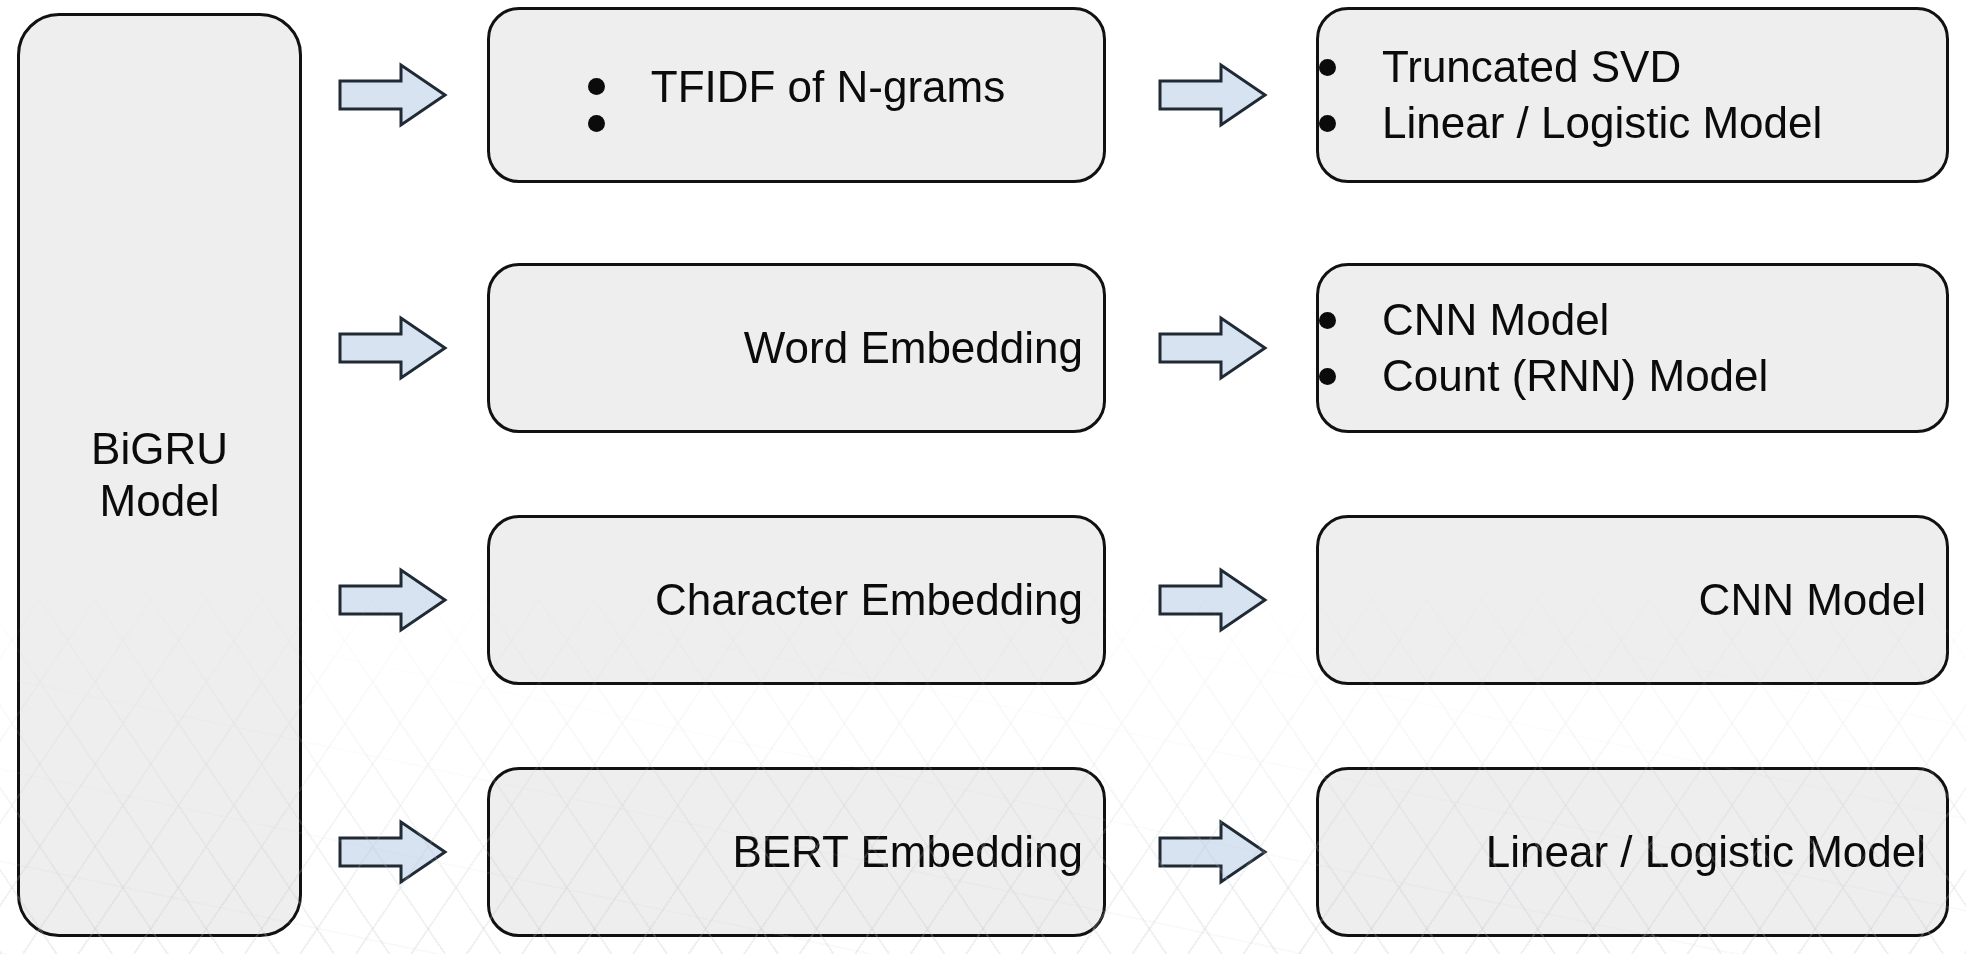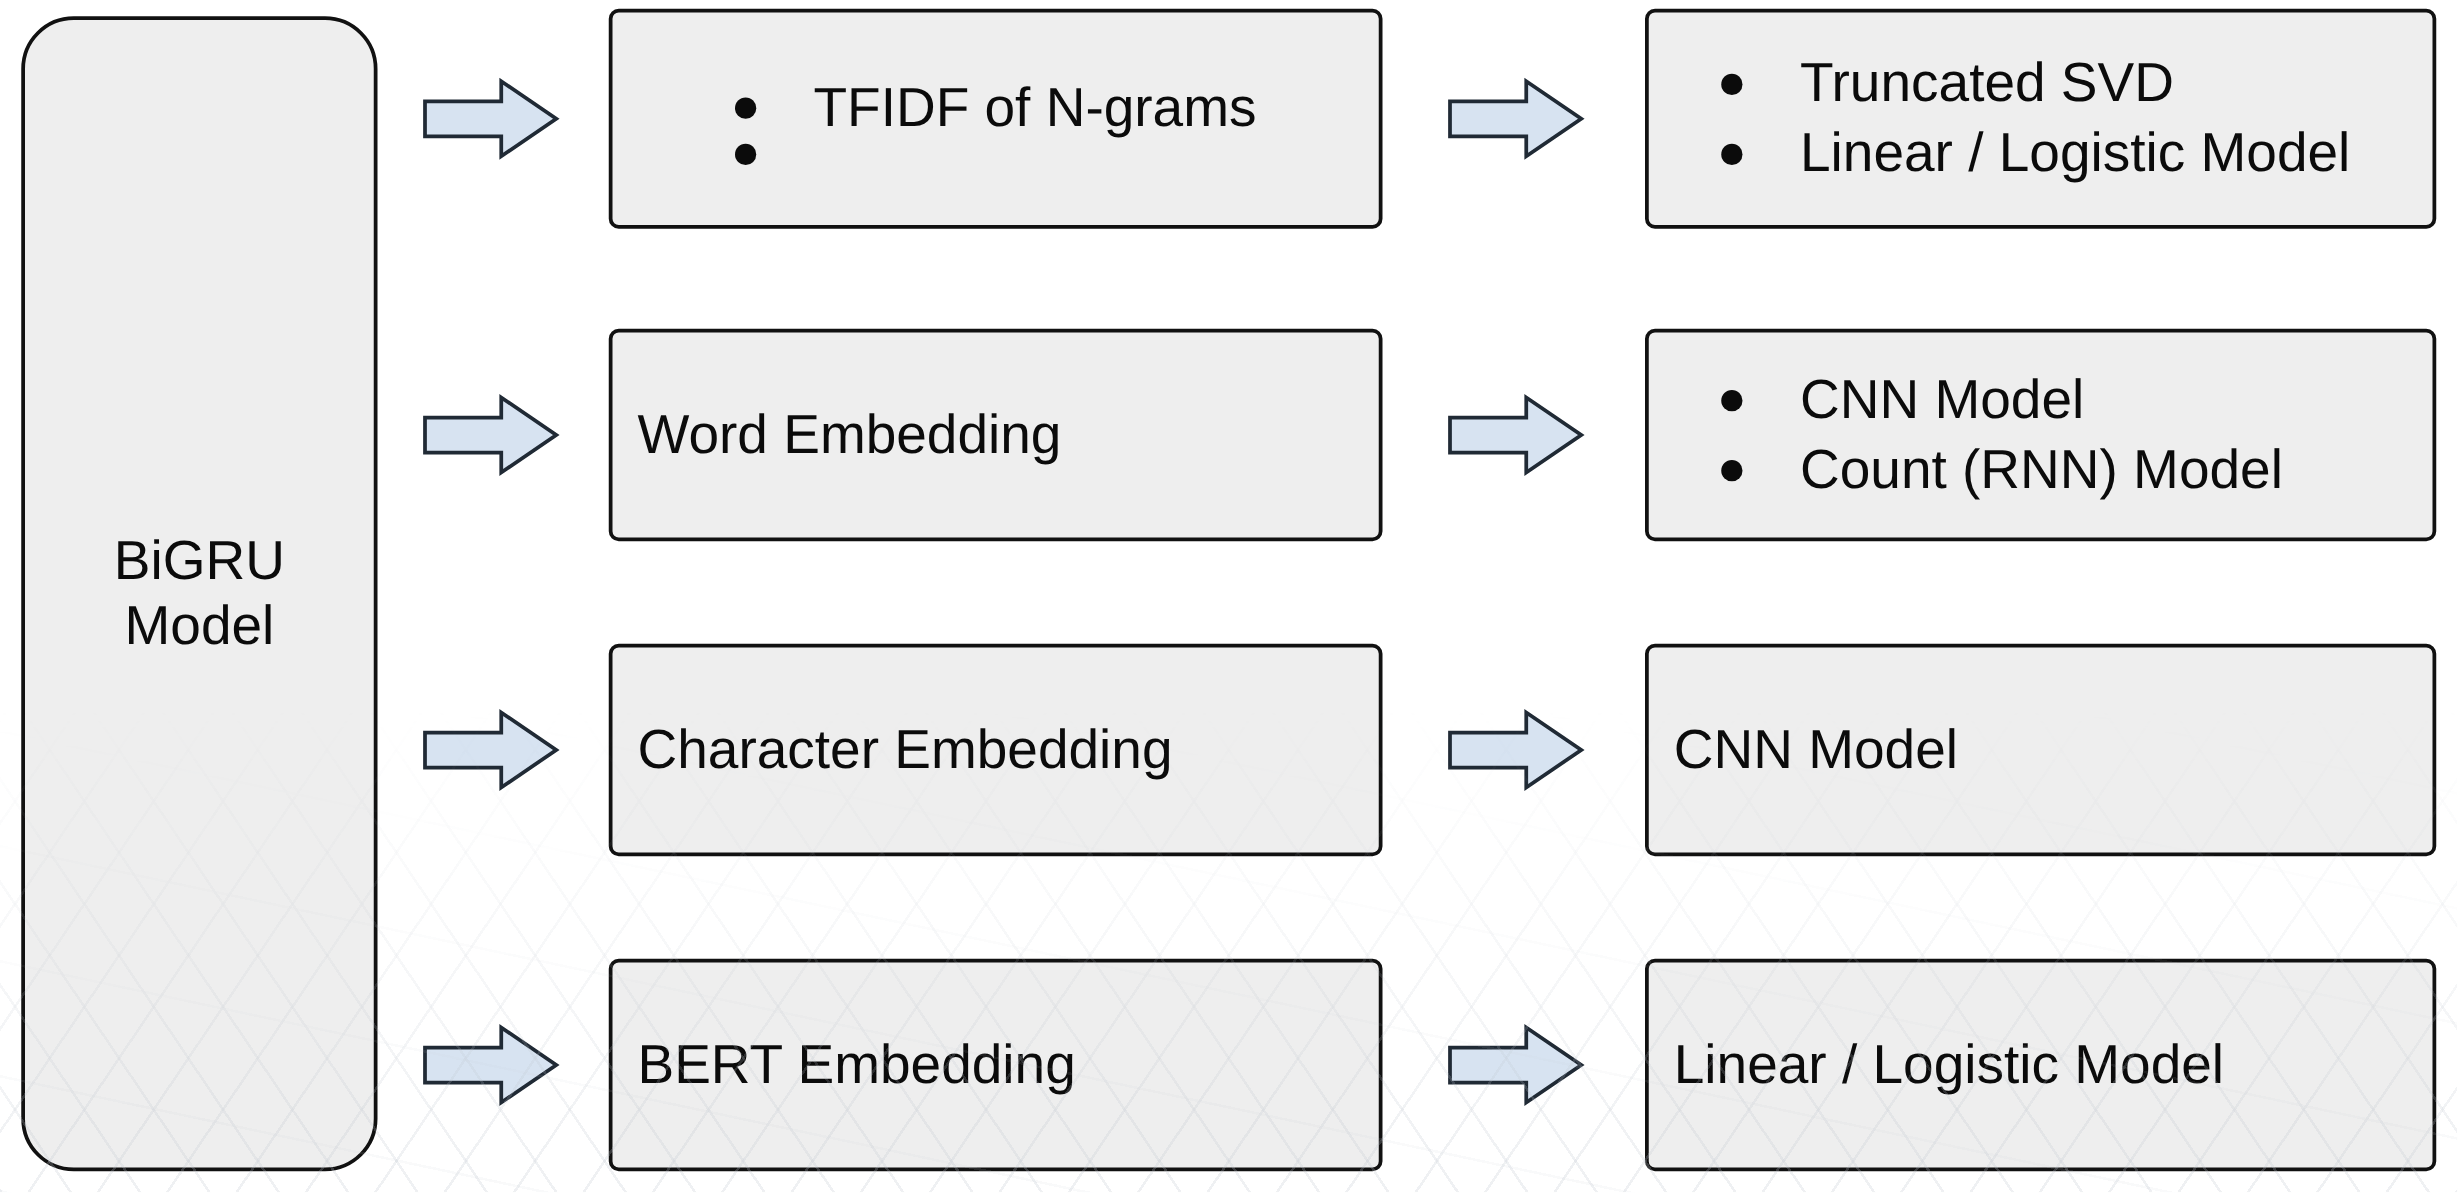--- a/index.html
+++ b/index.html
@@ -49,39 +49,39 @@
     color:var(--text);
   }
   .source-box{
     left:17px; top:13px;
     width:285px; height:924px;
     border-radius:42px;
     text-align:center;
   }
   .row-box{
     width:619px;
-    border-radius:8px;
+    border-radius:32px;
   }
   .row-box.model{
     left:1316px;
     width:633px;
   }
   .row-box.feature{ left:487px; }
   .plain-label{
-    text-align:left;
+    text-align:right;
     width:100%;
     padding:0 20px;
   }
   ul.bullet-list{
     list-style:none;
     margin:0;
     padding:0;
   }
   ul.bullet-list.centered{ margin:0 auto; display:table; }
-  ul.bullet-list.lefted{ width:100%; padding-left:58px; }
+  ul.bullet-list.lefted{ width:100%; }
   ul.bullet-list li{
     display:flex;
     align-items:center;
     gap:46px;
     line-height:56px;
     white-space:nowrap;
   }
   .dot{
     flex:0 0 auto;
     width:17px;height:17px;

